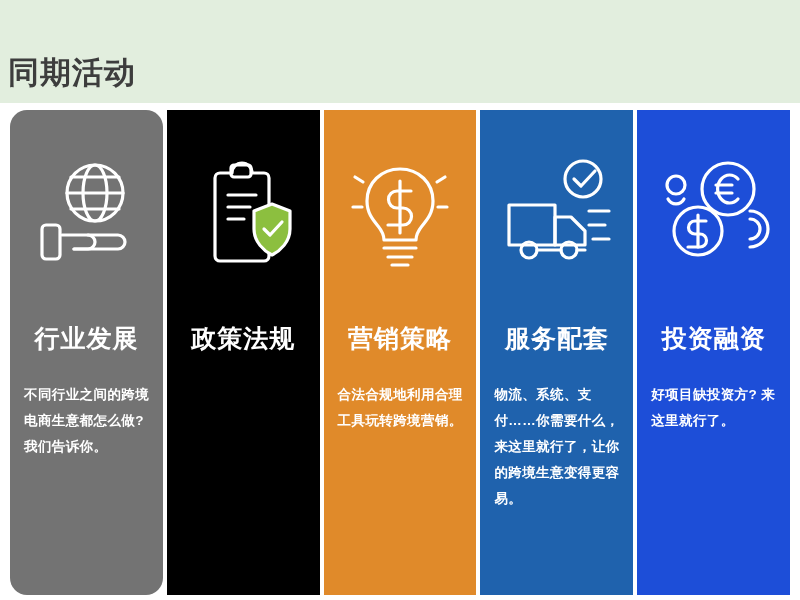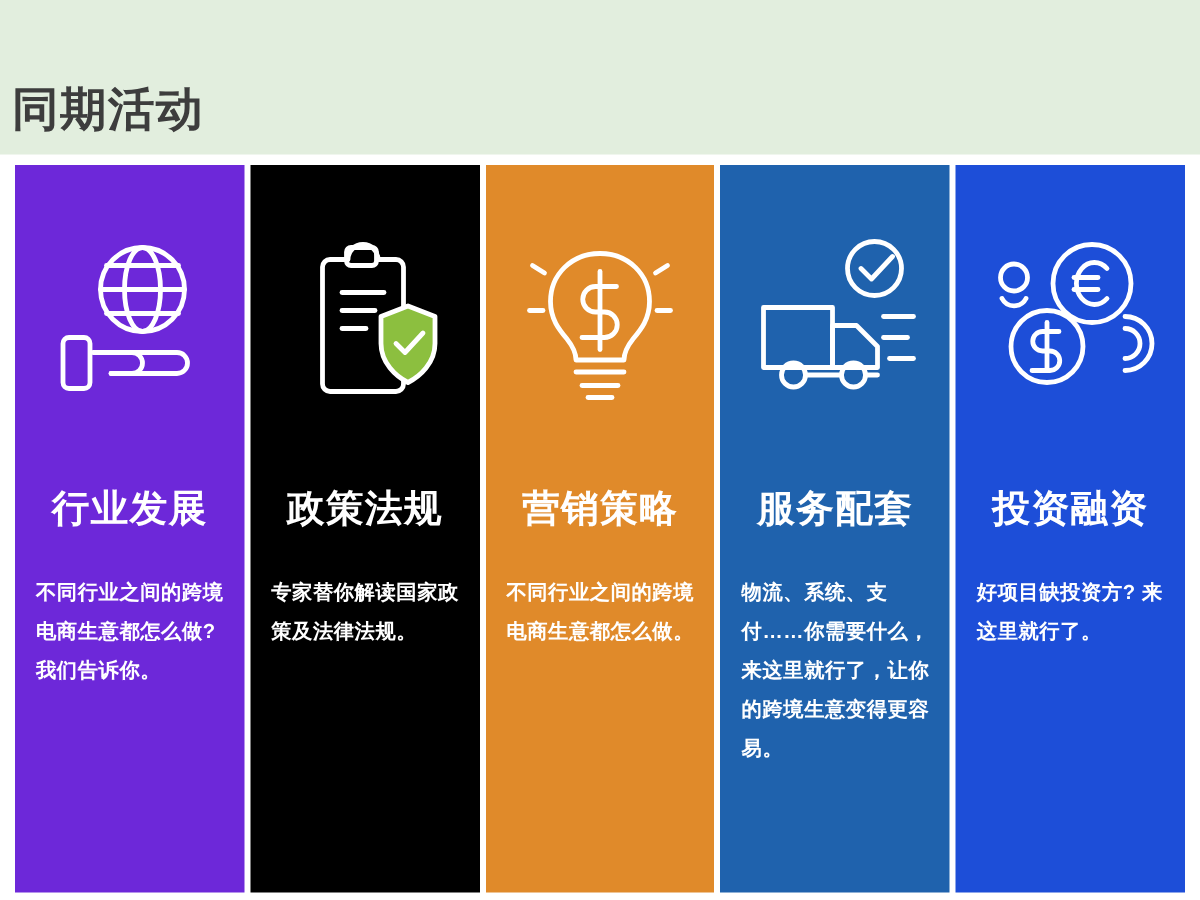--- a/index.html
+++ b/index.html
@@ -104,21 +104,21 @@
 <body>
 
 <div id="page">
 
   <div class="header-band">
     <div class="header-title">同期活动</div>
   </div>
 
   <div class="columns">
 
-    <div class="column" style="background:#6d28d9;">
+    <div class="column" style="background:#737373;border-radius:17px;">
       <div class="col-icon">
         <svg class="icon-svg" width="110" height="120" viewBox="0 0 110 120" fill="none" stroke="#ffffff" stroke-width="3.2" stroke-linecap="round" stroke-linejoin="round">
           <circle cx="63" cy="38" r="28"></circle>
           <ellipse cx="63" cy="38" rx="12" ry="28"></ellipse>
           <line x1="35" y1="38" x2="91" y2="38"></line>
           <line x1="39" y1="22" x2="87" y2="22"></line>
           <line x1="39" y1="54" x2="87" y2="54"></line>
           <path d="M14 70 h10 a4 4 0 0 1 4 4 v26 a4 4 0 0 1 -4 4 h-10 a4 4 0 0 1 -4 -4 v-26 a4 4 0 0 1 4 -4 z"></path>
           <path d="M30 80 h26 a7 7 0 0 1 0 14 h-14"></path>
           <path d="M56 80 h30 a7 7 0 0 1 0 14 h-44"></path>
@@ -134,40 +134,39 @@
           <path d="M32 18 h12 a10 10 0 0 1 20 0 h12 a5 5 0 0 1 5 5 v78 a5 5 0 0 1 -5 5 h-44 a5 5 0 0 1 -5 -5 v-78 a5 5 0 0 1 5 -5 z"></path>
           <rect x="43" y="10" width="20" height="12" rx="3"></rect>
           <line x1="40" y1="40" x2="68" y2="40"></line>
           <line x1="40" y1="52" x2="62" y2="52"></line>
           <line x1="40" y1="64" x2="56" y2="64"></line>
           <path d="M66 56 l18 -7 l18 7 v18 c0 13 -10 22 -18 26 c-8 -4 -18 -13 -18 -26 z" fill="#8cbf3f"></path>
           <path d="M76 74 l6 6 l12 -13"></path>
         </svg>
       </div>
       <div class="col-title">政策法规</div>
-      <div class="col-body">专家替你解读国家政策及法律法规。</div>
     </div>
 
     <div class="column" style="background:#e08a2a;">
       <div class="col-icon">
         <svg class="icon-svg" width="110" height="120" viewBox="0 0 110 120" fill="none" stroke="#ffffff" stroke-width="3.2" stroke-linecap="round" stroke-linejoin="round">
           <path d="M55 14 c-19 0 -33 14 -33 32 c0 12 6 19 11 25 c4 5 6 9 6 14 h32 c0 -5 2 -9 6 -14 c5 -6 11 -13 11 -25 c0 -18 -14 -32 -33 -32 z"></path>
           <line x1="39" y1="93" x2="71" y2="93"></line>
           <line x1="43" y1="102" x2="67" y2="102"></line>
           <line x1="47" y1="110" x2="63" y2="110"></line>
           <line x1="55" y1="26" x2="55" y2="78"></line>
           <path d="M66 36 h-14 a8.5 8.5 0 0 0 0 17 h6 a8.5 8.5 0 0 1 0 17 h-15"></path>
           <line x1="10" y1="22" x2="18" y2="27"></line>
           <line x1="100" y1="22" x2="92" y2="27"></line>
           <line x1="8" y1="52" x2="17" y2="52"></line>
           <line x1="102" y1="52" x2="93" y2="52"></line>
         </svg>
       </div>
       <div class="col-title">营销策略</div>
-      <div class="col-body">不同行业之间的跨境电商生意都怎么做。</div>
+      <div class="col-body">合法合规地利用合理工具玩转跨境营销。</div>
     </div>
 
     <div class="column" style="background:#1f62ad;">
       <div class="col-icon">
         <svg class="icon-svg" width="120" height="120" viewBox="0 0 120 120" fill="none" stroke="#ffffff" stroke-width="3.2" stroke-linecap="round" stroke-linejoin="round">
           <circle cx="86" cy="24" r="18"></circle>
           <path d="M77 24 l7 7 l14 -15"></path>
           <path d="M12 50 h46 v40 h-46 z"></path>
           <path d="M58 62 h16 l14 14 v14 h-30 z"></path>
           <circle cx="32" cy="95" r="8"></circle>

